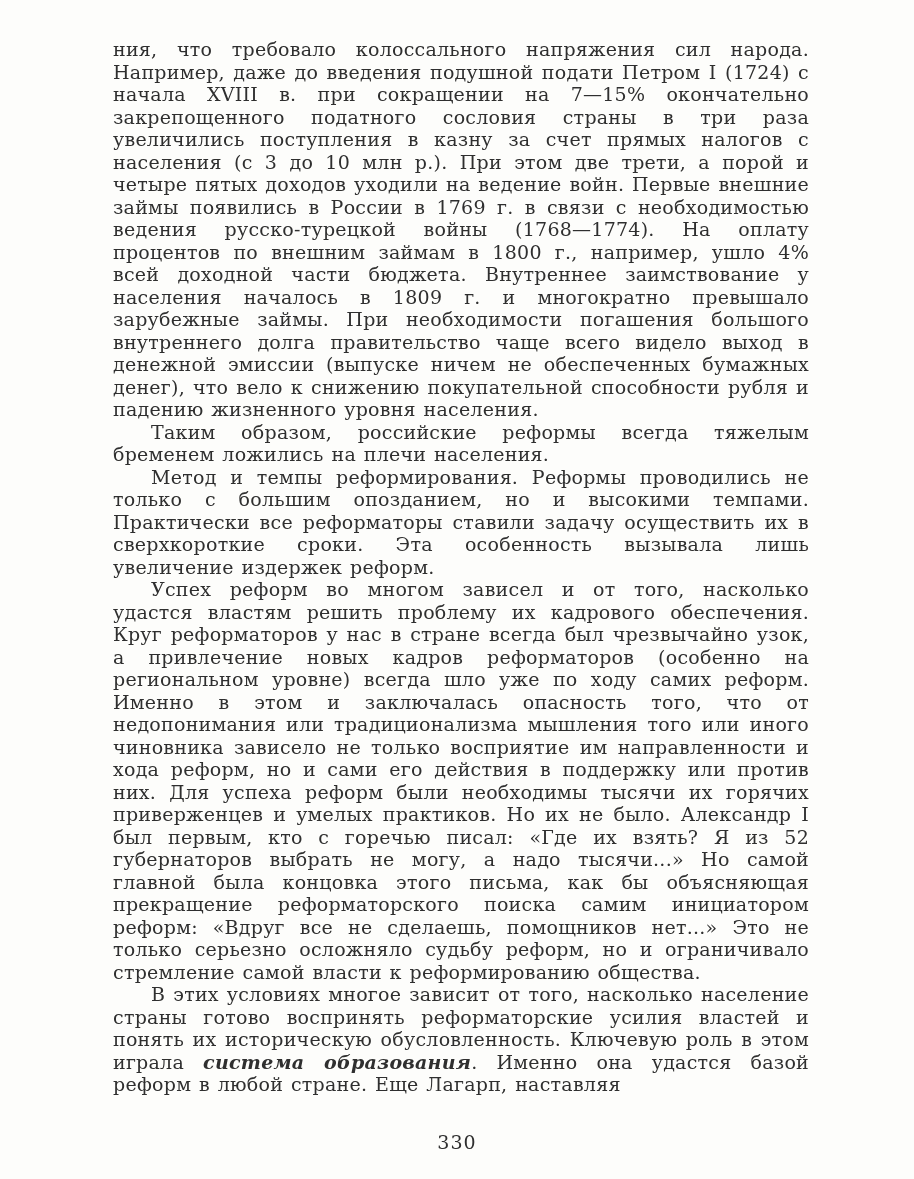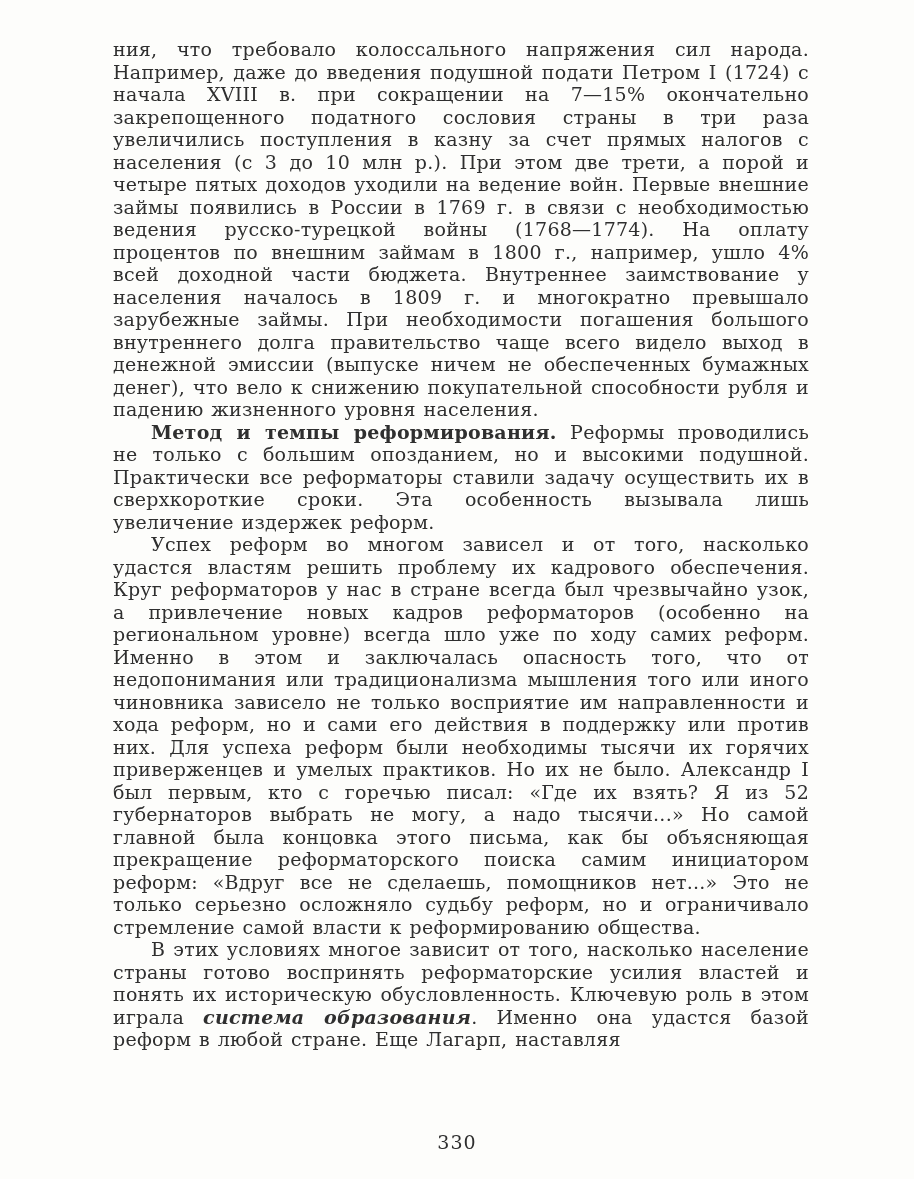--- a/index.html
+++ b/index.html
@@ -32,21 +32,21 @@
     word-spacing: 1.5px;
   }
   .para {
     margin: 0;
     text-indent: 38px;
   }
   .para.no-indent {
     text-indent: 0;
   }
   .lead-bold {
-    font-weight: bold;
+    font-weight: normal;
   }
   .italic-phrase {
     font-style: italic;
     font-weight: bold;
   }
   .page-number {
     position: absolute;
     left: 0;
     right: 0;
     bottom: 26px;
@@ -57,22 +57,23 @@
   }
 </style>
 </head>
 <body>
 
 <div class="page">
   <div class="text-block">
 
     <p class="para no-indent"><span>ния, что требовало колоссального напряжения сил народа. Например, даже до введения подушной подати Петром I (1724) с начала XVIII в. при сокращении на 7—15% окончательно закрепощенного податного сословия страны в три раза увеличились поступления в казну за счет прямых налогов с населения (с 3 до 10 млн р.). При этом две трети, а порой и четыре пятых доходов уходили на ведение войн. Первые внешние займы появились в России в 1769 г. в связи с необходимостью ведения русско-турецкой войны (1768—1774). На оплату процентов по внешним займам в 1800 г., например, ушло 4% всей доходной части бюджета. Внутреннее заимствование у населения началось в 1809 г. и многократно превышало зарубежные займы. При необходимости погашения большого внутреннего долга правительство чаще всего видело выход в денежной эмиссии (выпуске ничем не обеспеченных бумажных денег), что вело к снижению покупательной способности рубля и падению жизненного уровня населения.</span></p>
 
+    <p class="para"><span>Таким образом, российские реформы всегда тяжелым бременем ложились на плечи населения.</span></p>
 
-    <p class="para"><span class="lead-bold">Метод и темпы реформирования.</span><span> Реформы проводились не только с большим опозданием, но и высокими подушной. Практически все реформаторы ставили задачу осуществить их в сверхкороткие сроки. Эта особенность вызывала лишь увеличение издержек реформ.</span></p>
+    <p class="para"><span class="lead-bold">Метод и темпы реформирования.</span><span> Реформы проводились не только с большим опозданием, но и высокими темпами. Практически все реформаторы ставили задачу осуществить их в сверхкороткие сроки. Эта особенность вызывала лишь увеличение издержек реформ.</span></p>
 
     <p class="para"><span>Успех реформ во многом зависел и от того, насколько удастся властям решить проблему их кадрового обеспечения. Круг реформаторов у нас в стране всегда был чрезвычайно узок, а привлечение новых кадров реформаторов (особенно на региональном уровне) всегда шло уже по ходу самих реформ. Именно в этом и заключалась опасность того, что от недопонимания или традиционализма мышления того или иного чиновника зависело не только восприятие им направленности и хода реформ, но и сами его действия в поддержку или против них. Для успеха реформ были необходимы тысячи их горячих приверженцев и умелых практиков. Но их не было. Александр I был первым, кто с горечью писал: «Где их взять? Я из 52 губернаторов выбрать не могу, а надо тысячи...» Но самой главной была концовка этого письма, как бы объясняющая прекращение реформаторского поиска самим инициатором реформ: «Вдруг все не сделаешь, помощников нет...» Это не только серьезно осложняло судьбу реформ, но и ограничивало стремление самой власти к реформированию общества.</span></p>
 
     <p class="para"><span>В этих условиях многое зависит от того, насколько население страны готово воспринять реформаторские усилия властей и понять их историческую обусловленность. Ключевую роль в этом играла </span><span class="italic-phrase">система образования</span><span>. Именно она удастся базой реформ в любой стране. Еще Лагарп, наставляя</span></p>
 
   </div>
 
   <div class="page-number">330</div>
 </div>
 

